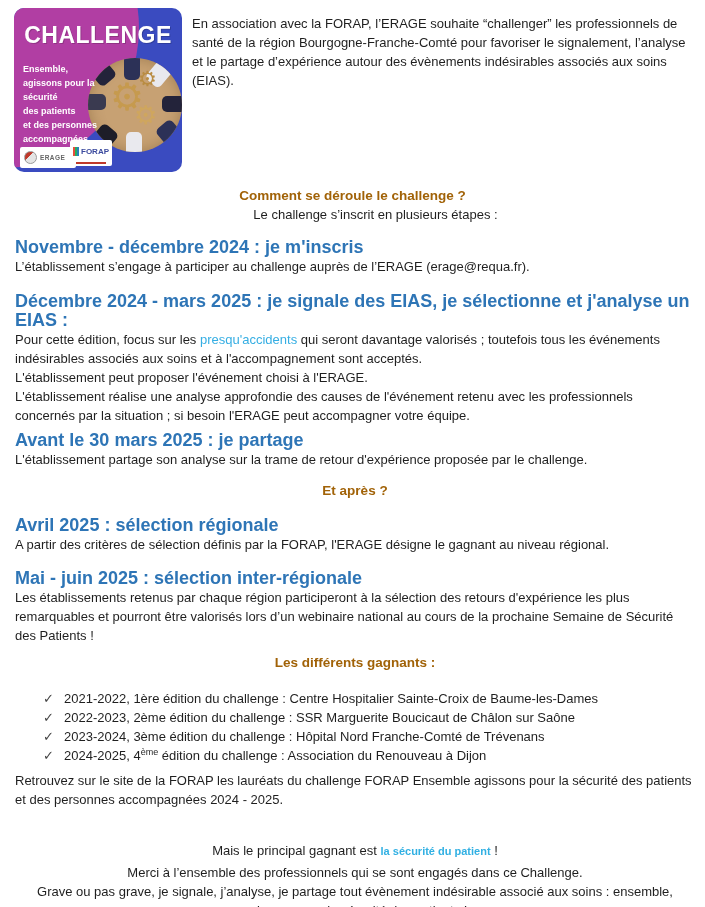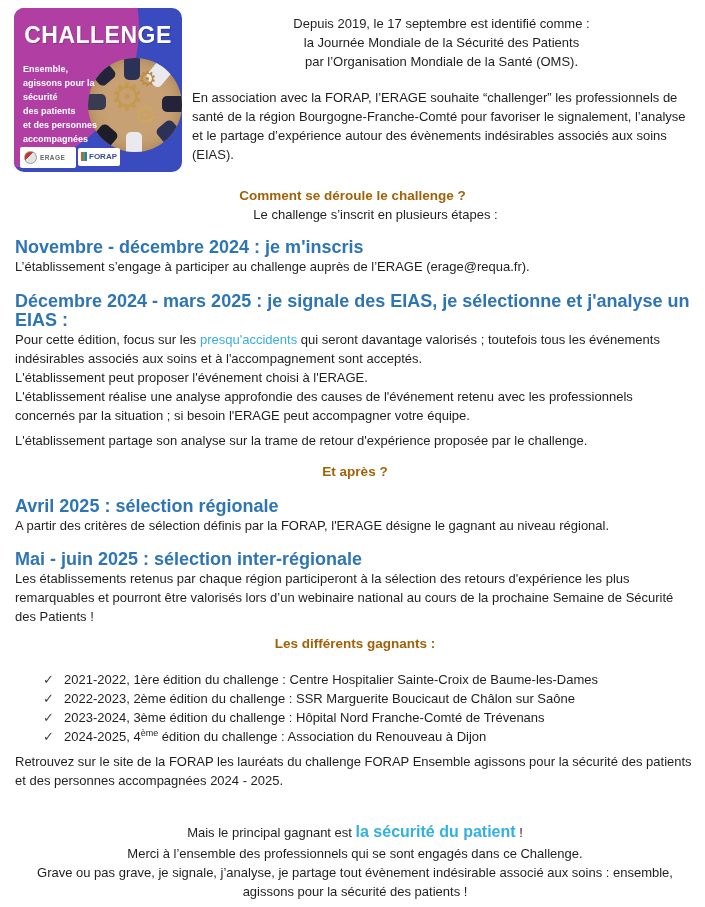--- a/index.html
+++ b/index.html
@@ -30,21 +30,21 @@
   .sl8{top:2px;left:4px;width:20px;height:24px;transform:rotate(-40deg);background:#23233a;}
   .gear{position:absolute;line-height:1;}
   .g1{font-size:38px;color:#c69a4e;top:20px;left:22px;}
   .g2{font-size:26px;color:#cfa65e;top:44px;left:46px;}
   .g3{font-size:21px;color:#b98c42;top:10px;left:50px;}
   .logo{position:absolute;background:#fff;border-radius:2px;display:flex;align-items:center;}
   .logo-erage{left:6px;bottom:4px;width:48px;height:21px;gap:3px;padding:0 4px;}
   .sphere{width:11px;height:11px;border-radius:50%;flex:none;
           background:linear-gradient(135deg,#c0392b 38%,#e4e4e4 38%);border:1px solid #999;}
   .erage-text{font-size:6.5px;font-weight:bold;color:#666;letter-spacing:.4px;}
-  .logo-forap{left:64px;bottom:6px;width:42px;height:18px;flex-direction:column;
+  .logo-forap{left:56px;bottom:6px;width:42px;height:26px;flex-direction:column;
               justify-content:center;gap:1px;}
   .forap-row{display:flex;align-items:center;gap:2px;}
   .forap-bars{display:inline-block;width:6px;height:9px;
               background:linear-gradient(90deg,#e74c3c 33%,#27ae60 33% 66%,#2980b9 66%);}
   .forap-text{font-size:8px;font-weight:bold;color:#3b4a9e;}
   .forap-line{width:30px;height:2px;background:#c0392b;}
 
   .header-right{flex:1;padding:6px 14px 0 10px;}
   .intro-centered{text-align:center;margin:0 0 17px 0;}
   .assoc{margin:0;text-align:left;}
@@ -61,21 +61,21 @@
   .mt15{margin-top:15px;}.mt16{margin-top:16px;}
   a.doclink{color:#35aee3;cursor:pointer;}
   ul.winners{list-style:none;margin:17px 0 0 0;padding:0 0 0 28px;}
   ul.winners li{margin:0;}
   .check{display:inline-block;width:21px;color:#444;}
   sup{font-size:9px;line-height:0;}
   .note{margin:6px 0 0 0;}
   .closing{text-align:center;margin-top:30px;padding:0 20px;}
   .closing p{margin:0;}
   .closing .line1{line-height:23px;}
-  .hl{color:#31b0e3;font-weight:bold;font-size:16px;}
+  .hl{color:#31b0e3;font-weight:bold;font-size:11px;}
 </style>
 </head>
 <body>
 
 <div class="page">
 
   <div class="header-row">
     <div class="promo-card">
       <div class="magenta-blob"></div>
       <div class="photo">
@@ -106,25 +106,20 @@
       <div class="logo logo-forap">
         <span class="forap-row">
           <span class="forap-bars"></span>
           <span class="forap-text">FORAP</span>
         </span>
         <span class="forap-line"></span>
       </div>
     </div>
 
     <div class="header-right">
-      <div class="intro-centered">
-        <div>Depuis 2019, le 17 septembre est identifié comme :</div>
-        <div>la Journée Mondiale de la Sécurité des Patients</div>
-        <div>par l’Organisation Mondiale de la Santé (OMS).</div>
-      </div>
       <p class="assoc">En association avec la FORAP, l’ERAGE souhaite “challenger” les professionnels de santé de la région Bourgogne-Franche-Comté pour favoriser le signalement, l’analyse et le partage d’expérience autour des évènements indésirables associés aux soins (EIAS).</p>
     </div>
   </div>
 
   <h3 class="purple-heading how-heading">Comment se déroule le challenge ?</h3>
   <p class="center-line">Le challenge s’inscrit en plusieurs étapes :</p>
 
   <div class="content">
 
     <div class="step">
@@ -133,20 +128,21 @@
     </div>
 
     <div class="step mt16">
       <h4>Décembre 2024 - mars 2025 : je signale des EIAS, je sélectionne et j'analyse un EIAS :</h4>
       <p><span>Pour cette édition, focus sur les </span><a class="doclink">presqu'accidents</a><span> qui seront davantage valorisés ; toutefois tous les événements indésirables associés aux soins et à l'accompagnement sont acceptés.</span></p>
       <p>L'établissement peut proposer l'événement choisi à l'ERAGE.</p>
       <p>L'établissement réalise une analyse approfondie des causes de l'événement retenu avec les professionnels concernés par la situation ; si besoin l'ERAGE peut accompagner votre équipe.</p>
     </div>
 
     <div class="step mt6">
+      <h4>Avant le 30 mars 2025 : je partage</h4>
       <p>L'établissement partage son analyse sur la trame de retour d'expérience proposée par le challenge.</p>
     </div>
 
     <h3 class="purple-heading mt10">Et après ?</h3>
 
     <div class="step mt16">
       <h4>Avril 2025 : sélection régionale</h4>
       <p>A partir des critères de sélection définis par la FORAP, l'ERAGE désigne le gagnant au niveau régional.</p>
     </div>
 

